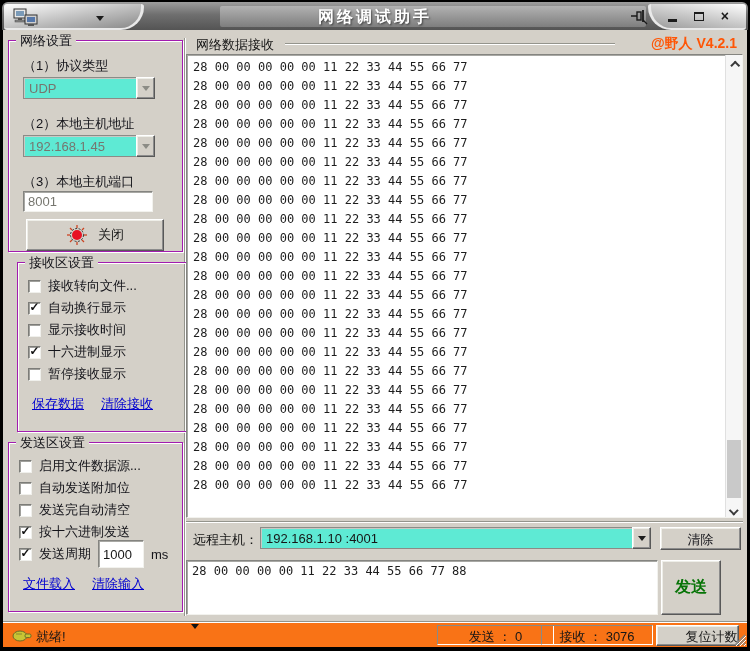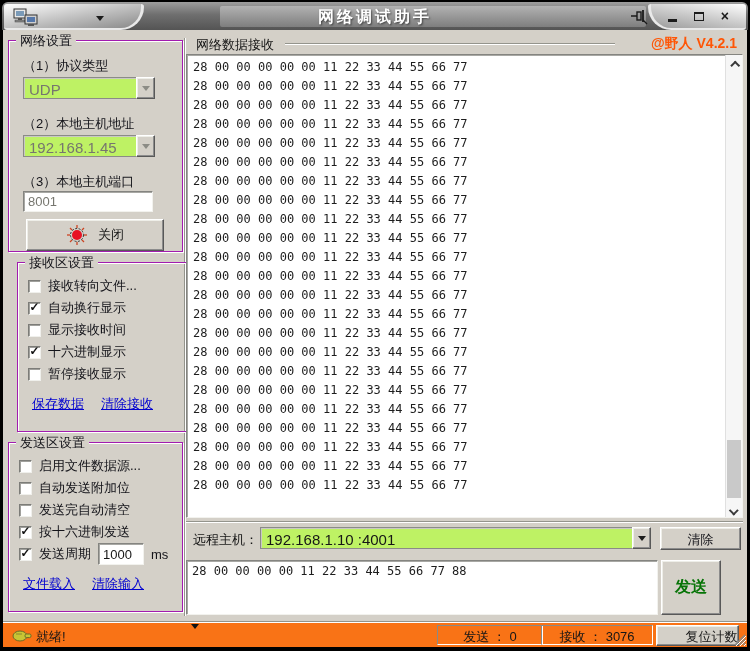--- a/index.html
+++ b/index.html
@@ -72,22 +72,22 @@
     box-shadow:inset 1px 1px 0 #ffffff, 1px 1px 0 #ffffff;
   }
   .gb-title {
     position:absolute; top:-9px; left:7px; background:#d4d0c8;
     padding:0 4px; font-size:13px; color:#14141a; white-space:nowrap;
   }
   .fld-label { font-size:13px; color:#14141a; white-space:nowrap; }
 
   .combo { position:absolute; height:22px; display:flex; }
   .combo .combo-text {
-    flex:1; background:#bef264; border:1px solid #8b8b87;
-    border-right:none; padding:3px 0 0 5px; font-size:15px; color:#76766f;
+    flex:1; background:#5eead4; border:1px solid #8b8b87;
+    border-right:none; padding:3px 0 0 5px; font-size:13px; color:#76766f;
     box-shadow:inset 1px 1px 0 #c9c9c4;
   }
   .combo .combo-btn {
     width:19px; display:flex; align-items:center; justify-content:center;
   }
   .tri-down { width:0; height:0; border-left:4px solid transparent; border-right:4px solid transparent; border-top:5px solid #8c8c86; }
   .tri-down.dark { border-top-color:#1c1c1c; }
 
   .txt-input {
     font-family:"Liberation Sans",sans-serif; font-size:13px; color:#76766f;
@@ -163,21 +163,21 @@
   .collapse-arrow {
     position:absolute; left:188px; top:2px; width:0; height:0;
     border-left:4px solid transparent; border-right:4px solid transparent;
     border-top:5px solid #111;
   }
   .sb-panel {
     position:absolute; top:3px; height:20px;
     border:1px solid; border-color:#8a8a86 #ffffff #ffffff #8a8a86;
     font-size:13px; text-align:center; padding-top:2px; white-space:nowrap;
   }
-  .panel-sent { left:434px; width:106px; }
+  .panel-sent { left:434px; width:117px; }
   .panel-recv { left:538px; width:112px; }
   .reset-btn {
     position:absolute; left:653px; top:3px; width:83px; height:21px;
     font-size:13px; text-align:center; padding-top:2px; cursor:pointer;padding-left:28px;
   }
   .grip { position:absolute; right:1px; bottom:1px; }
   .vsplit { position:absolute; left:181px; top:8px; width:2px; height:578px; border-left:1px solid #94948c; border-right:1px solid #fff; }
 </style>
 </head>
 <body>
@@ -325,21 +325,21 @@
         <span class="chk">
             <span class="mark">✓</span>
           </span>
         <span class="chk-label">按十六进制发送</span>
       </label>
       <label class="chk-row">
         <span class="chk">
             <span class="mark">✓</span>
           </span>
         <span class="chk-label">发送周期</span>
-        <input class="txt-input" style="width: 46px; height: 22px; color: rgb(22, 22, 22);" value="1000">
+        <input class="txt-input" style="width: 46px; height: 28px; color: rgb(22, 22, 22);" value="1000">
         <span class="chk-label">ms</span>
       </label>
 
       <div style="margin-top:10px; display:flex; gap:17px; padding-left:4px;">
         <a class="link">文件载入</a>
         <a class="link">清除输入</a>
       </div>
     </div>
 
     <span class="rx-label">网络数据接收</span>

